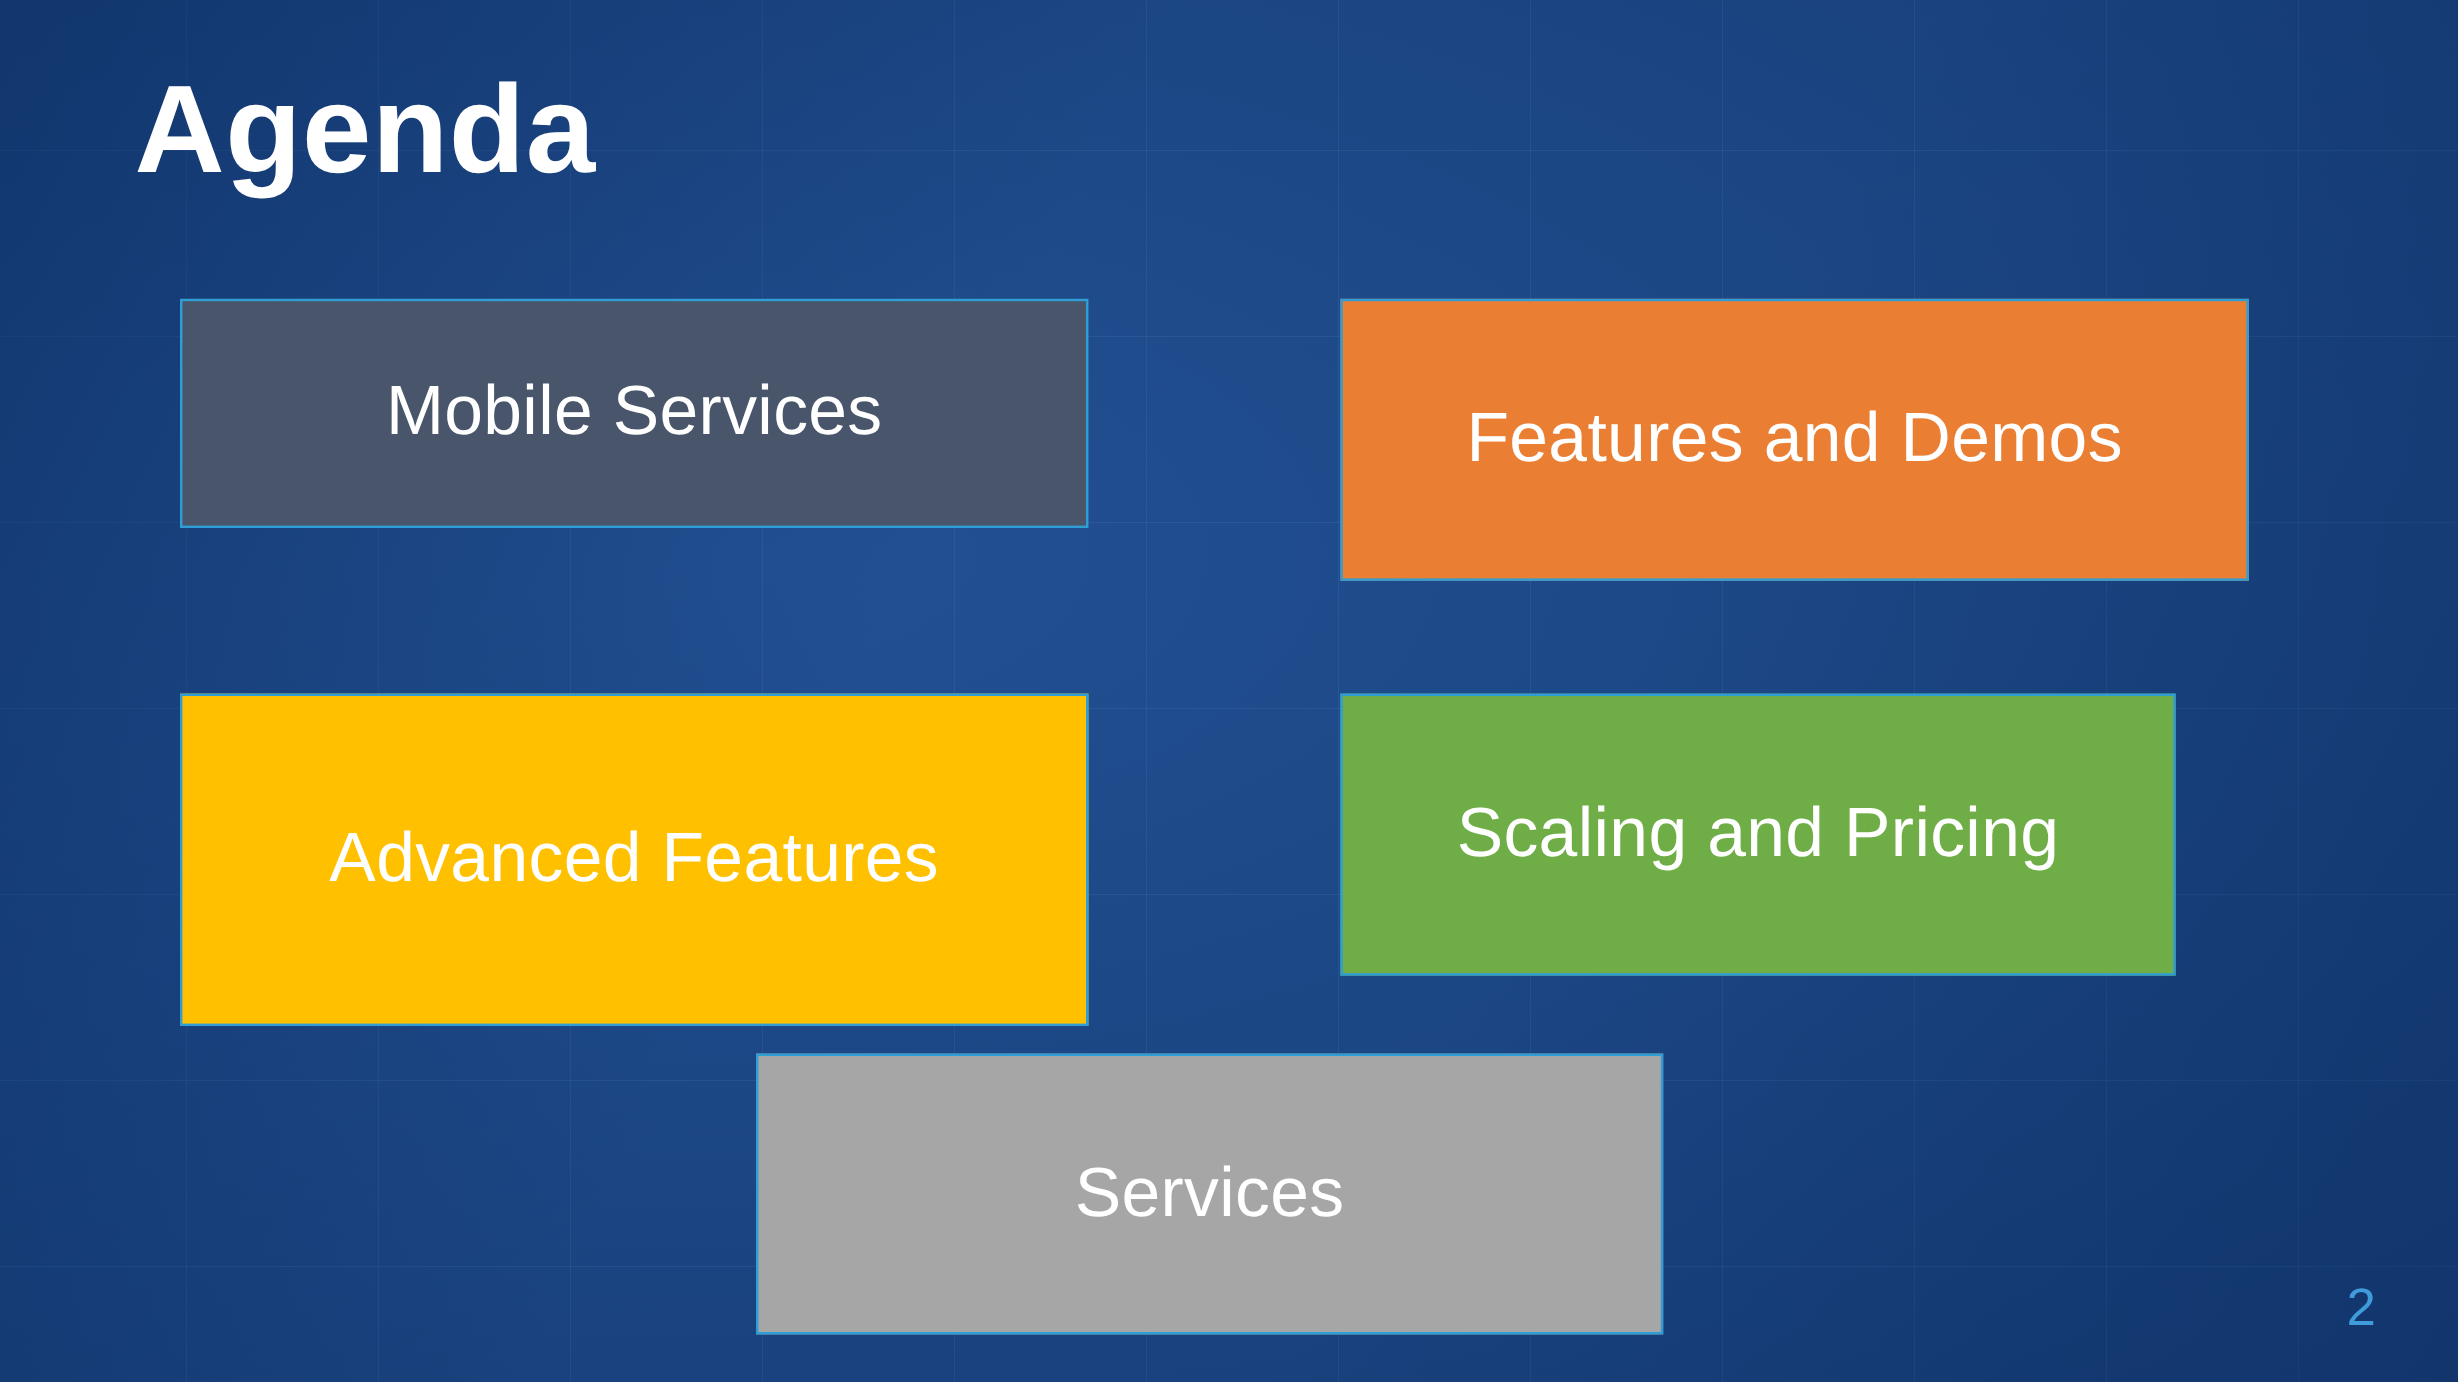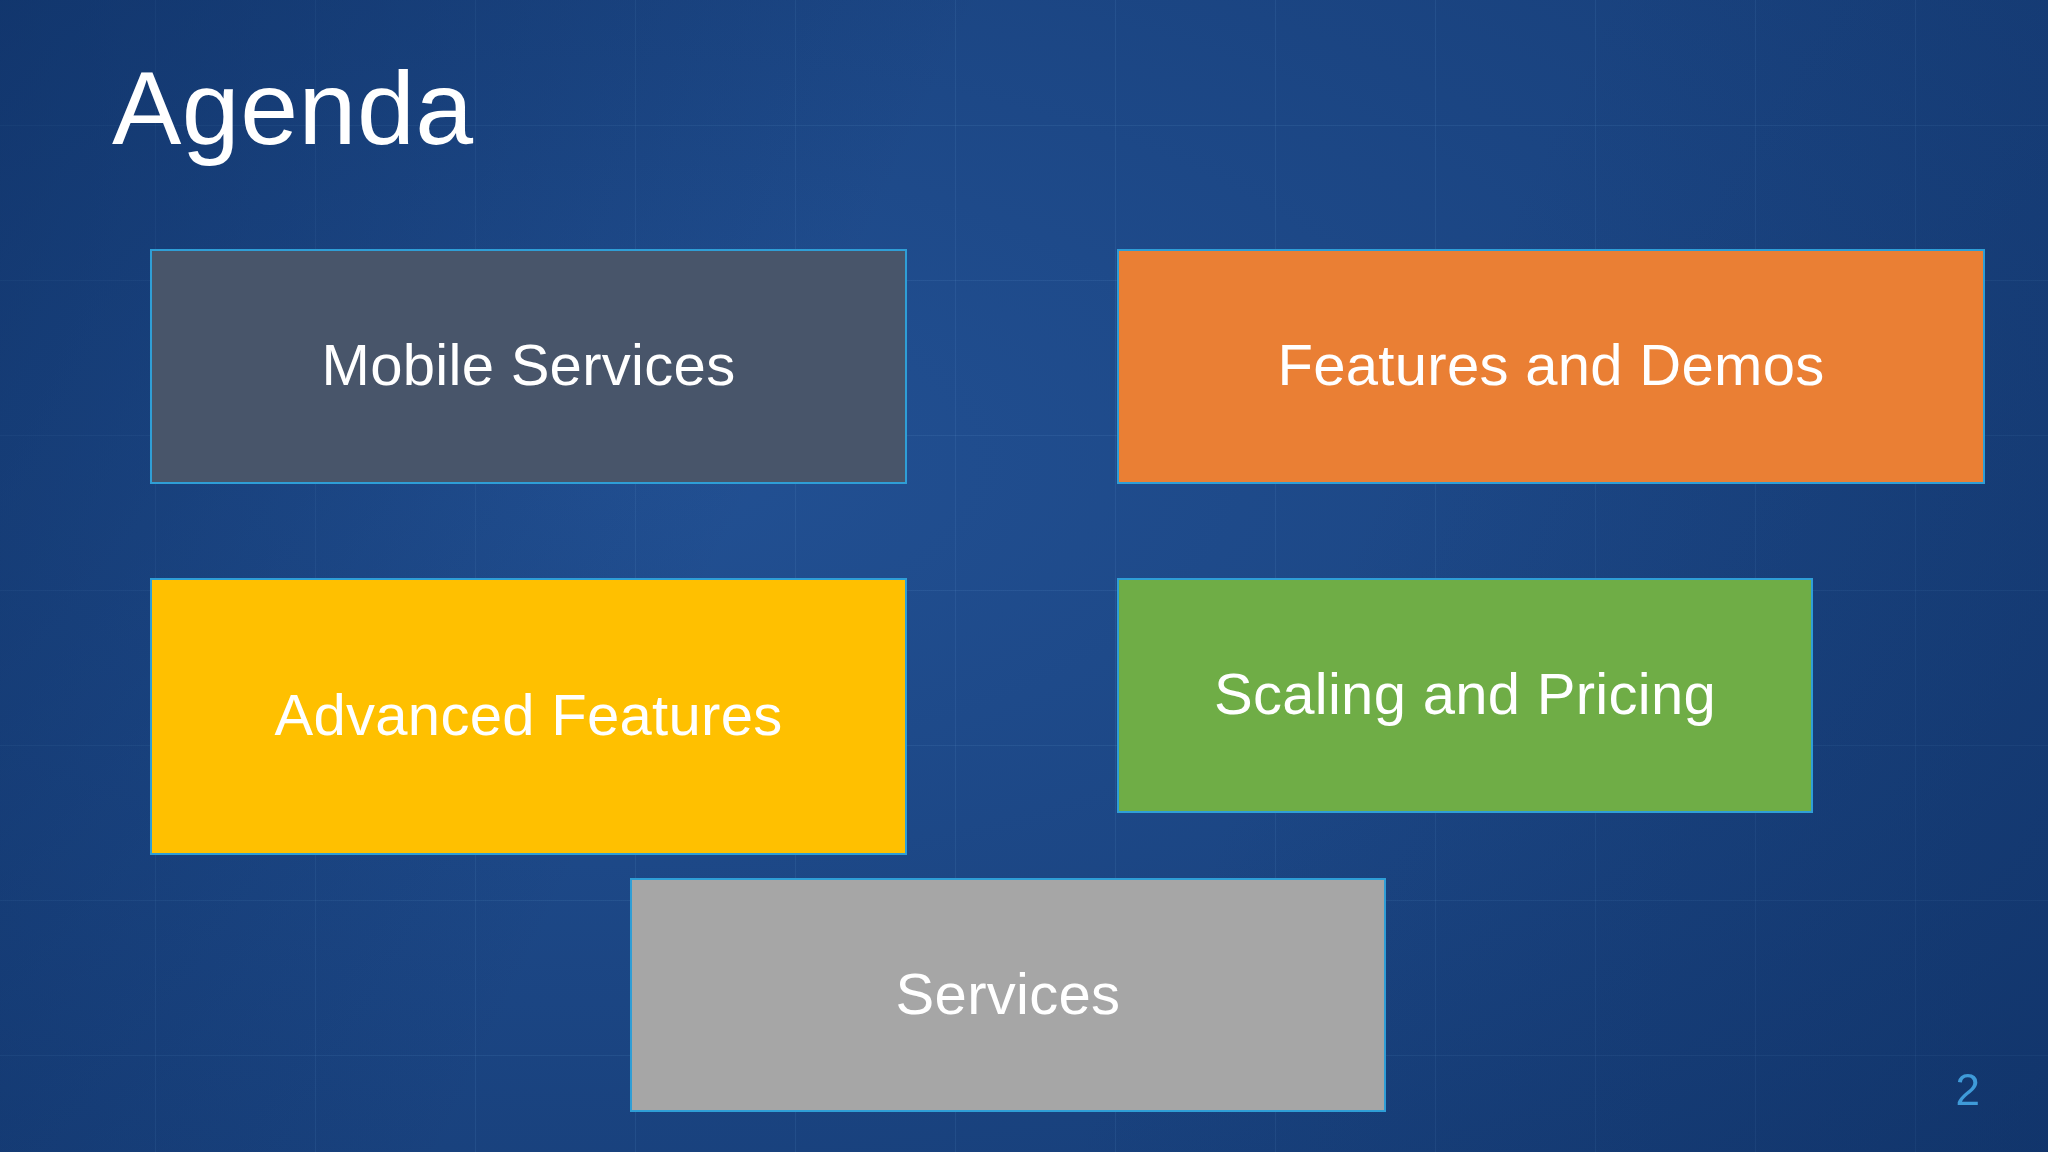--- a/index.html
+++ b/index.html
@@ -34,21 +34,21 @@
     pointer-events: none;
   }
 
   #title {
     position: absolute;
     left: 112px;
     top: 52px;
     color: #ffffff;
     font-size: 104px;
     line-height: 1.08;
-    font-weight: 400;
+    font-weight: 700;
     letter-spacing: 0.5px;
     white-space: nowrap;
   }
 
   .agenda-box {
     position: absolute;
     box-sizing: border-box;
     border: 2px solid #2f9ed6;
     display: flex;
     align-items: center;
@@ -61,25 +61,25 @@
     white-space: nowrap;
   }
 
   .box-label {
     display: block;
     transform: translateY(-2px);
   }
 
   
   #box-mobile-services {
-    left: 150px;  top: 249px;  width: 757px;  height: 235px;
+    left: 150px;  top: 249px;  width: 757px;  height: 191px;
     background-color: #48556a;
   }
   #box-features-demos {
-    left: 1117px; top: 249px;  width: 868px;  height: 235px;
+    left: 1117px; top: 249px;  width: 757px;  height: 235px;
     background-color: #ea7f34;
   }
   #box-advanced-features {
     left: 150px;  top: 578px;  width: 757px;  height: 277px;
     background-color: #ffc000;
   }
   #box-scaling-pricing {
     left: 1117px; top: 578px;  width: 696px;  height: 235px;
     background-color: #6fad46;
   }

